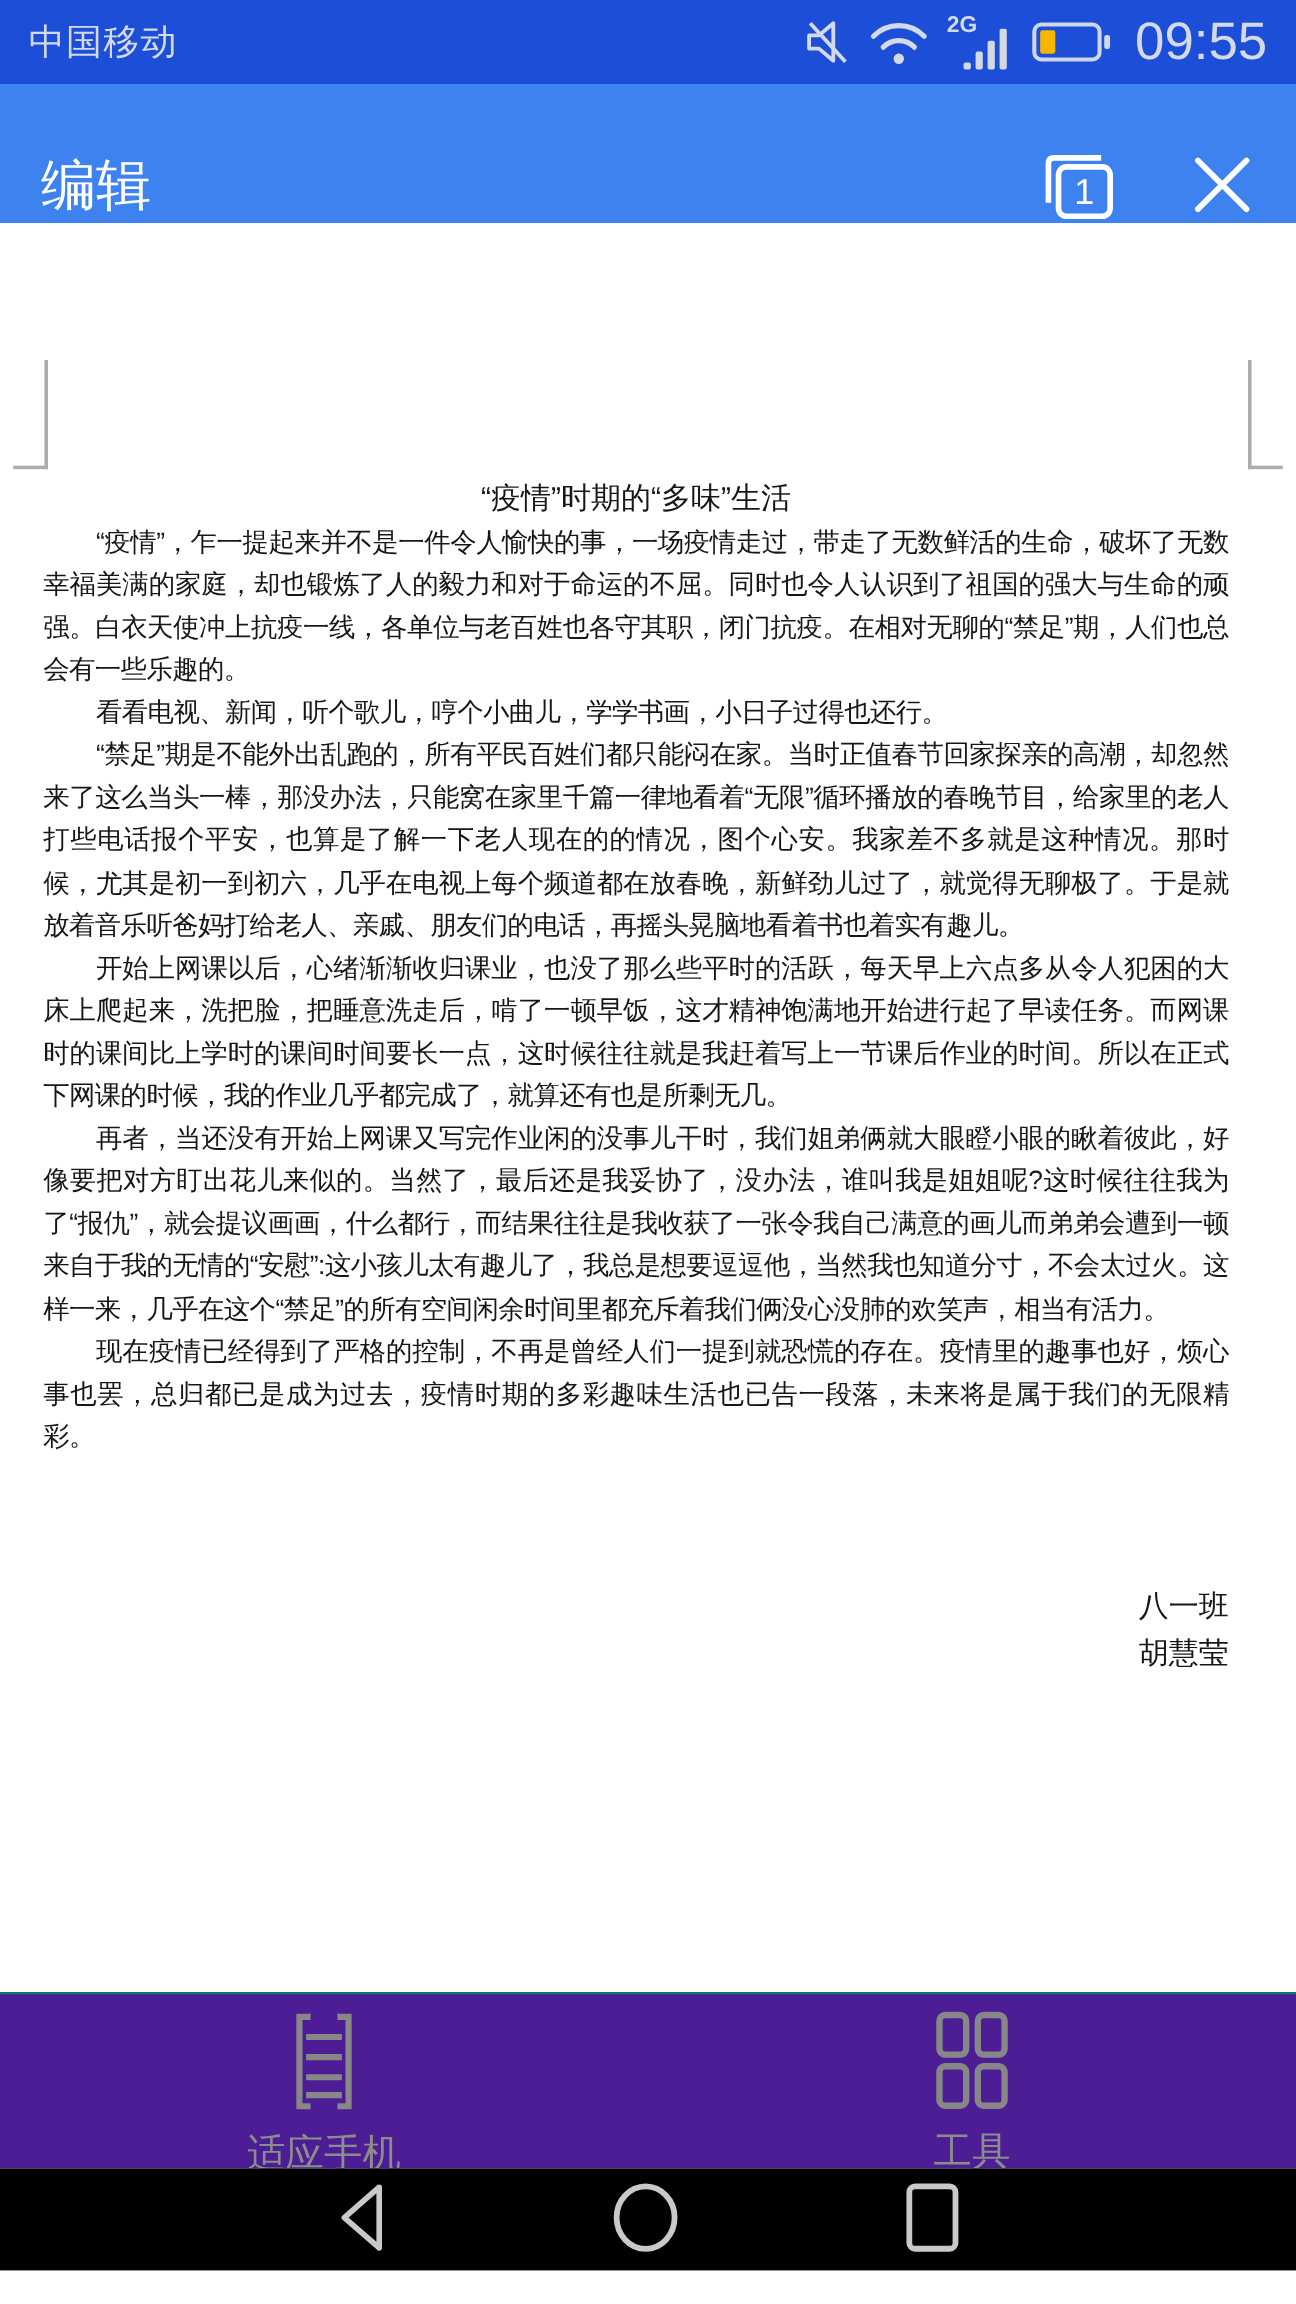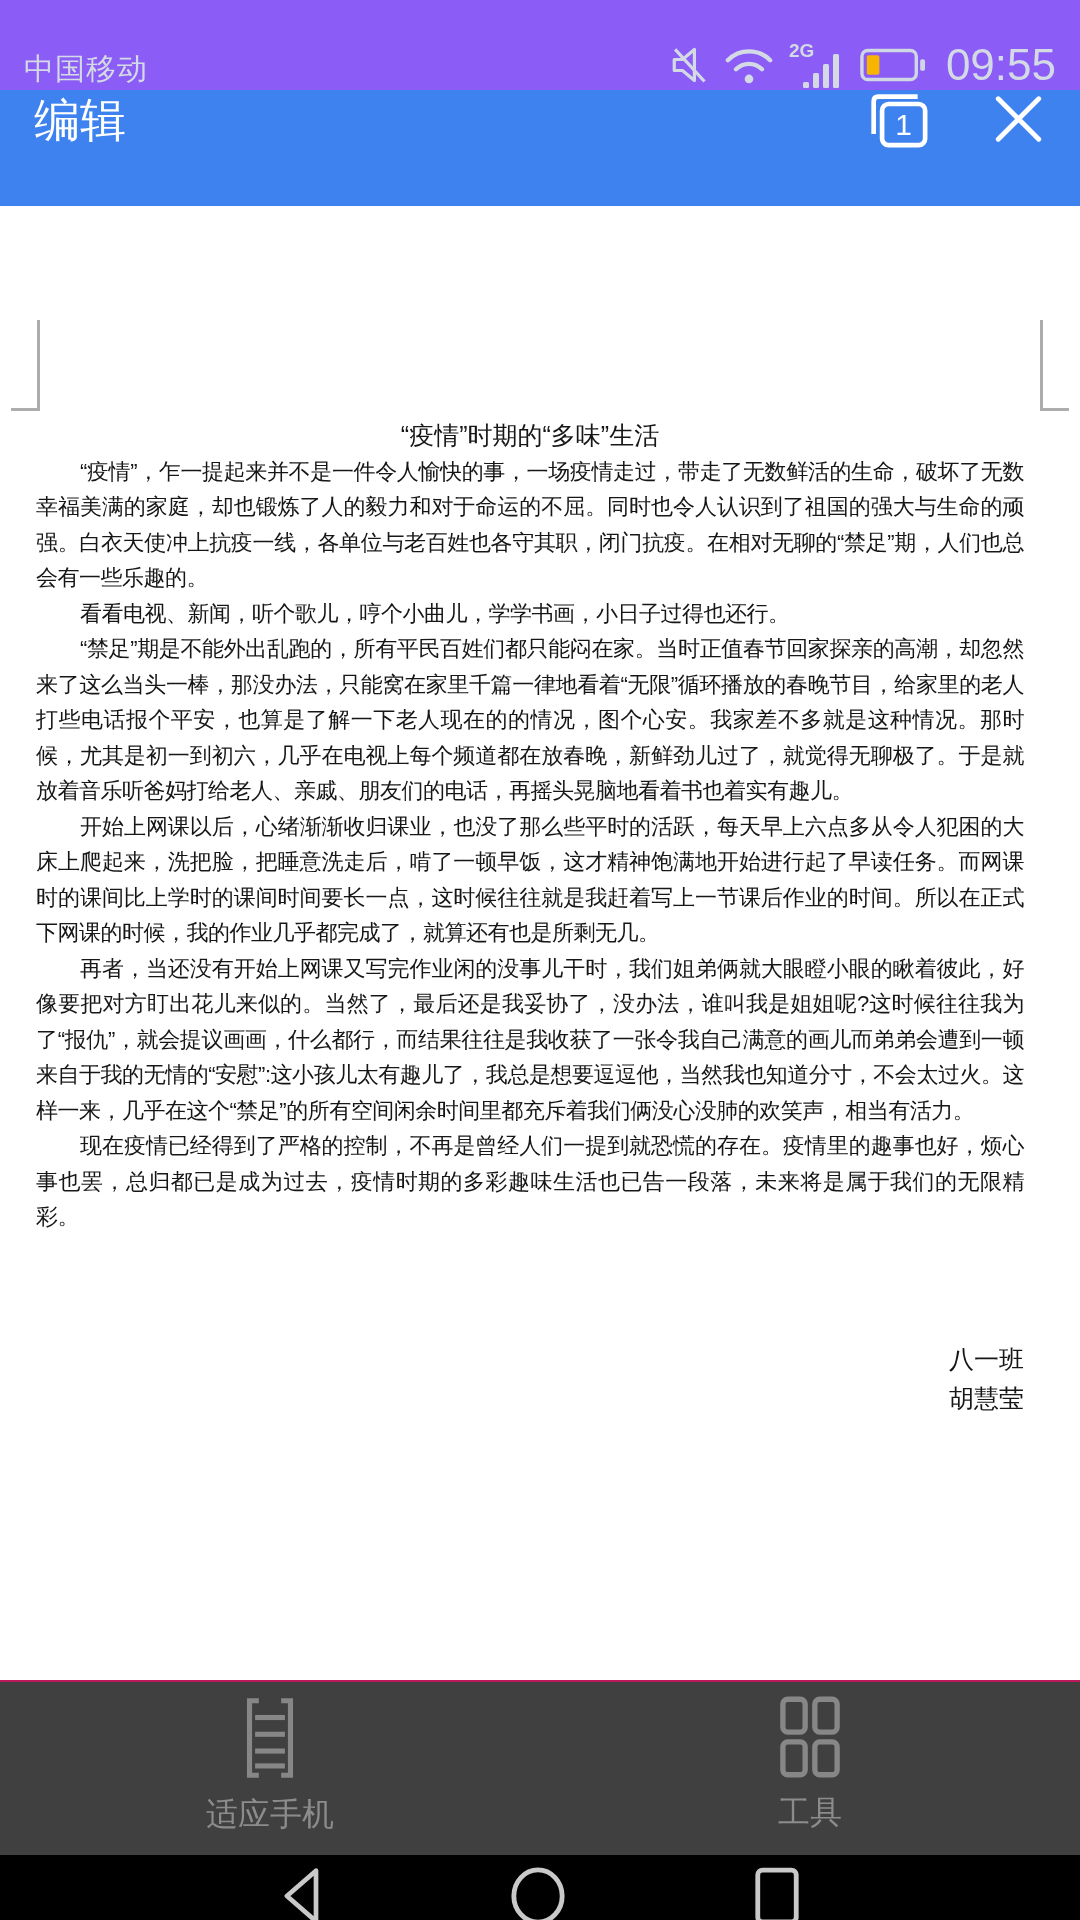--- a/index.html
+++ b/index.html
@@ -4,32 +4,32 @@
 <style>
   html,body{margin:0;padding:0;}
   body{
     width:1080px;height:1920px;
     font-family:"Liberation Sans","DejaVu Sans",sans-serif;
     background:#ffffff;overflow:hidden;
     display:flex;flex-direction:column;
   }
   
   .status-bar{
-    height:90px;background:#8b5cf6;color:#d3dae6;
-    display:flex;align-items:flex-end;padding:0 24px;box-sizing:border-box;
+    height:70px;background:#1d4ed8;color:#d3dae6;
+    display:flex;align-items:center;padding:0 24px;box-sizing:border-box;
     flex:0 0 auto;
   }
   .carrier{font-size:30px;letter-spacing:1px;}
   .sb-right{margin-left:auto;display:flex;align-items:center;gap:14px;}
   .sb-icon{display:flex;align-items:center;}
   .clock{font-size:44px;color:#d3dae6;margin-left:6px;}
   
   .app-bar{
     height:116px;background:#3e82f0;color:#fff;
-    display:flex;align-items:flex-start;padding:0 34px;box-sizing:border-box;
+    display:flex;align-items:flex-end;padding:0 34px;box-sizing:border-box;
     flex:0 0 auto;
   }
   .app-title{font-size:46px;font-weight:400;}
   .ab-right{margin-left:auto;display:flex;align-items:center;gap:62px;}
   .icon-btn{background:none;border:none;padding:0;cursor:pointer;display:flex;align-items:center;}
   
   .doc{
     position:relative;background:#fff;height:1474px;box-sizing:border-box;
     padding:212px 56px 0 36px;overflow:hidden;flex:0 0 auto;
   }
@@ -40,21 +40,21 @@
     font-size:25px;line-height:35.5px;color:#161616;text-align:center;margin:0;font-weight:400;
   }
   .doc p.body-p{
     margin:0;font-size:22px;line-height:35.5px;color:#161616;
     text-align:justify;text-indent:2em;letter-spacing:-0.5px;
   }
   .sig-block{margin-top:105px;}
   .sig{margin:0;font-size:25px;line-height:39px;color:#161616;text-align:right;}
   
   .toolbar{
-    height:175px;background:#404040;border-top:2px solid #be185d;
+    height:147px;background:#4c1d95;border-top:2px solid #0f766e;
     display:flex;box-sizing:border-box;flex:0 0 auto;
   }
   .tool-btn{
     flex:1 1 50%;background:none;border:none;cursor:pointer;
     display:flex;flex-direction:column;align-items:center;justify-content:flex-start;
     padding-top:14px;gap:10px;
   }
   .tool-label{font-size:32px;color:#8c8c8c;}
   
   .nav-bar{

